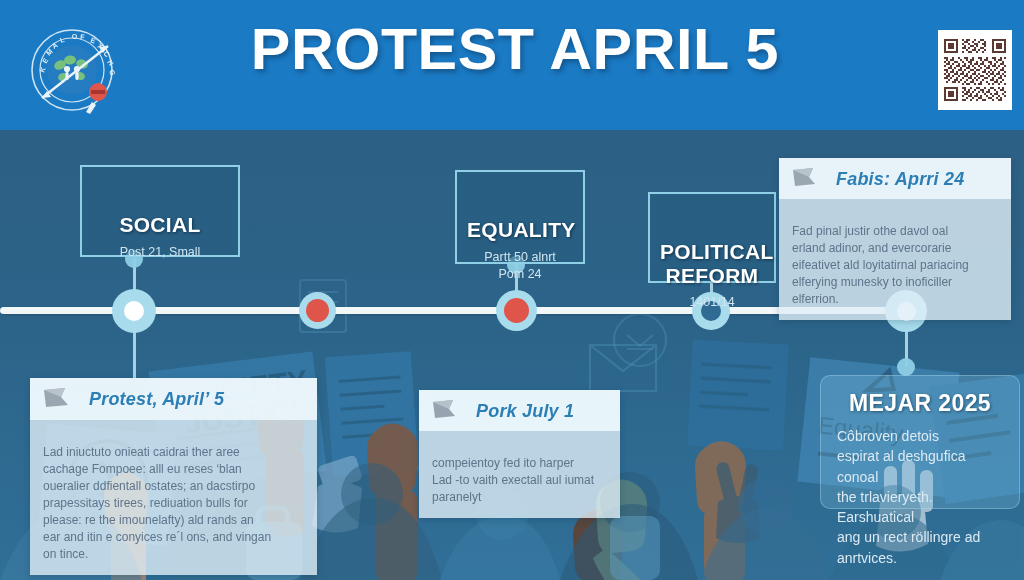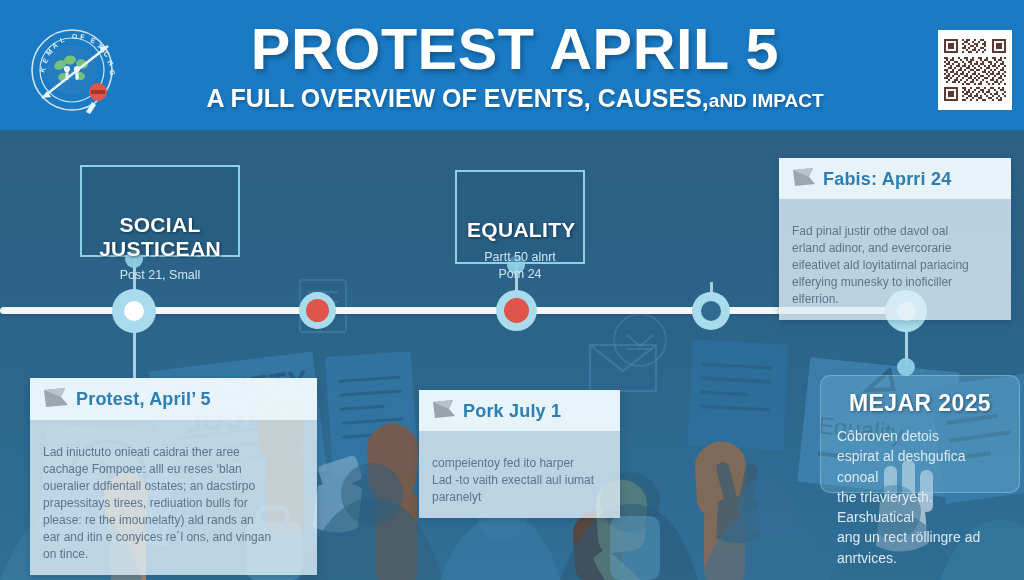--- a/index.html
+++ b/index.html
@@ -102,23 +102,24 @@
     filter:blur(0.45px);
   }
 
   
   .card-light {
     position:absolute;
     background:rgba(222,238,246,0.80);
     box-shadow:0 2px 7px rgba(10,40,65,0.22);
   }
   .card-light .cl-head {
-    display:flex; align-items:center; gap:6px;
+    display:flex; align-items:center; gap:19px;
     background:rgba(236,246,251,0.92);
     padding:8px 12px 7px;
+    font-style:italic;
   }
   .card-light .cl-head .flag { flex:0 0 auto; }
   .card-light .cl-title {
     color:#2b7fb5; font-weight:bold; font-size:18px; letter-spacing:.2px;
     filter:blur(0.25px);
   }
   .card-light .cl-body {
     padding:24px 13px 12px; color:#5e748a; font-size:12px; line-height:1.42;
     filter:blur(0.5px);
   }
@@ -190,23 +191,20 @@
           <text transform="translate(77,27) rotate(32)">X</text>
           <text transform="translate(83,34) rotate(44)">C</text>
           <text transform="translate(87,42) rotate(56)">H</text>
           <text transform="translate(89,51) rotate(68)">G</text>
         </g>
       </svg>
     </div>
 
     <div class="header-titles">
       <div class="main-title">PROTEST APRIL 5</div>
-      <div class="sub-title">
-        <span>A FULL OVERVIEW OF EVENTS, CAUSES,</span><span class="sm">aND IMPACT</span>
-      </div>
     </div>
 
     <div class="qr">
       <svg viewBox="0 0 33 33" shape-rendering="crispEdges" aria-hidden="true">
         <rect width="33" height="33" fill="#ffffff"></rect>
         <g fill="#5b3a33">
           <path d="M1 1h7v7h-7z M2 2h5v5h-5z" fill-rule="evenodd"></path>
           <rect x="3" y="3" width="3" height="3"></rect>
           <path d="M25 1h7v7h-7z M26 2h5v5h-5z" fill-rule="evenodd"></path>
           <rect x="27" y="3" width="3" height="3"></rect>
@@ -617,33 +615,39 @@
       <div class="node-inner" style="width:20px; height:20px; background:#2f6b93;"></div>
     </div>
 
     <div class="tl-node node-halo" style="left:885px; top:160px; width:42px; height:42px;">
       <div class="node-inner" style="width:19px; height:19px; background:#ffffff;"></div>
     </div>
 
     <div class="card-outline" style="left:80px; top:35px; width:160px; height:92px;">
       <div class="co-title">
         <span>SOCIAL</span><br>
-        <span>JUSTICEAN</span>
       </div>
       <div class="co-sub">Post 21, Small</div>
     </div>
 
     <div class="card-outline" style="left:455px; top:40px; width:130px; height:94px;">
       <div class="co-title">EQUALITY</div>
       <div class="co-sub">
         <span>Partt 50 alnrt</span><br>
         <span>Pom 24</span>
       </div>
     </div>
 
+    <div class="card-outline" style="left:648px; top:62px; width:128px; height:91px;">
+      <div class="co-title">
+        <span>POLITICAL</span><br>
+        <span>REFORM</span>
+      </div>
+      <div class="co-sub">1401/14</div>
+    </div>
 
     <div class="card-light" style="left:779px; top:28px; width:232px;">
       <div class="cl-head">
         <span class="flag">
           <svg width="26" height="22" viewBox="0 0 26 22" aria-hidden="true">
             <path d="M2 4 L22 2 L18 11 L24 18 L4 20 Z" fill="#9aa7b1"></path>
             <path d="M2 4 L22 2 L18 11 Z" fill="#b8c3cb"></path>
           </svg>
         </span>
         <span class="cl-title">Fabis: Aprri 24</span>
@@ -688,21 +692,21 @@
         </span>
         <span class="cl-title">Pork July 1</span>
       </div>
       <div class="cl-body">
         <p>compeientoy fed ito harper</p>
         <p>Lad -to vaith exectall aul iumat</p>
         <p>paranelyt</p>
       </div>
     </div>
 
-    <div class="card-tint" style="left:820px; top:245px; width:200px; height:118px;">
+    <div class="card-tint" style="left:820px; top:245px; width:200px; height:134px;">
       <div class="ct-title">MEJAR 2025</div>
       <div class="ct-body">
         <p>Côbroven detois</p>
         <p>espirat al deshgufica conoal</p>
         <p>the trlavieryeth. Earshuatical</p>
         <p>ang un rect röllingre ad</p>
         <p>anrtvices.</p>
       </div>
     </div>
 

